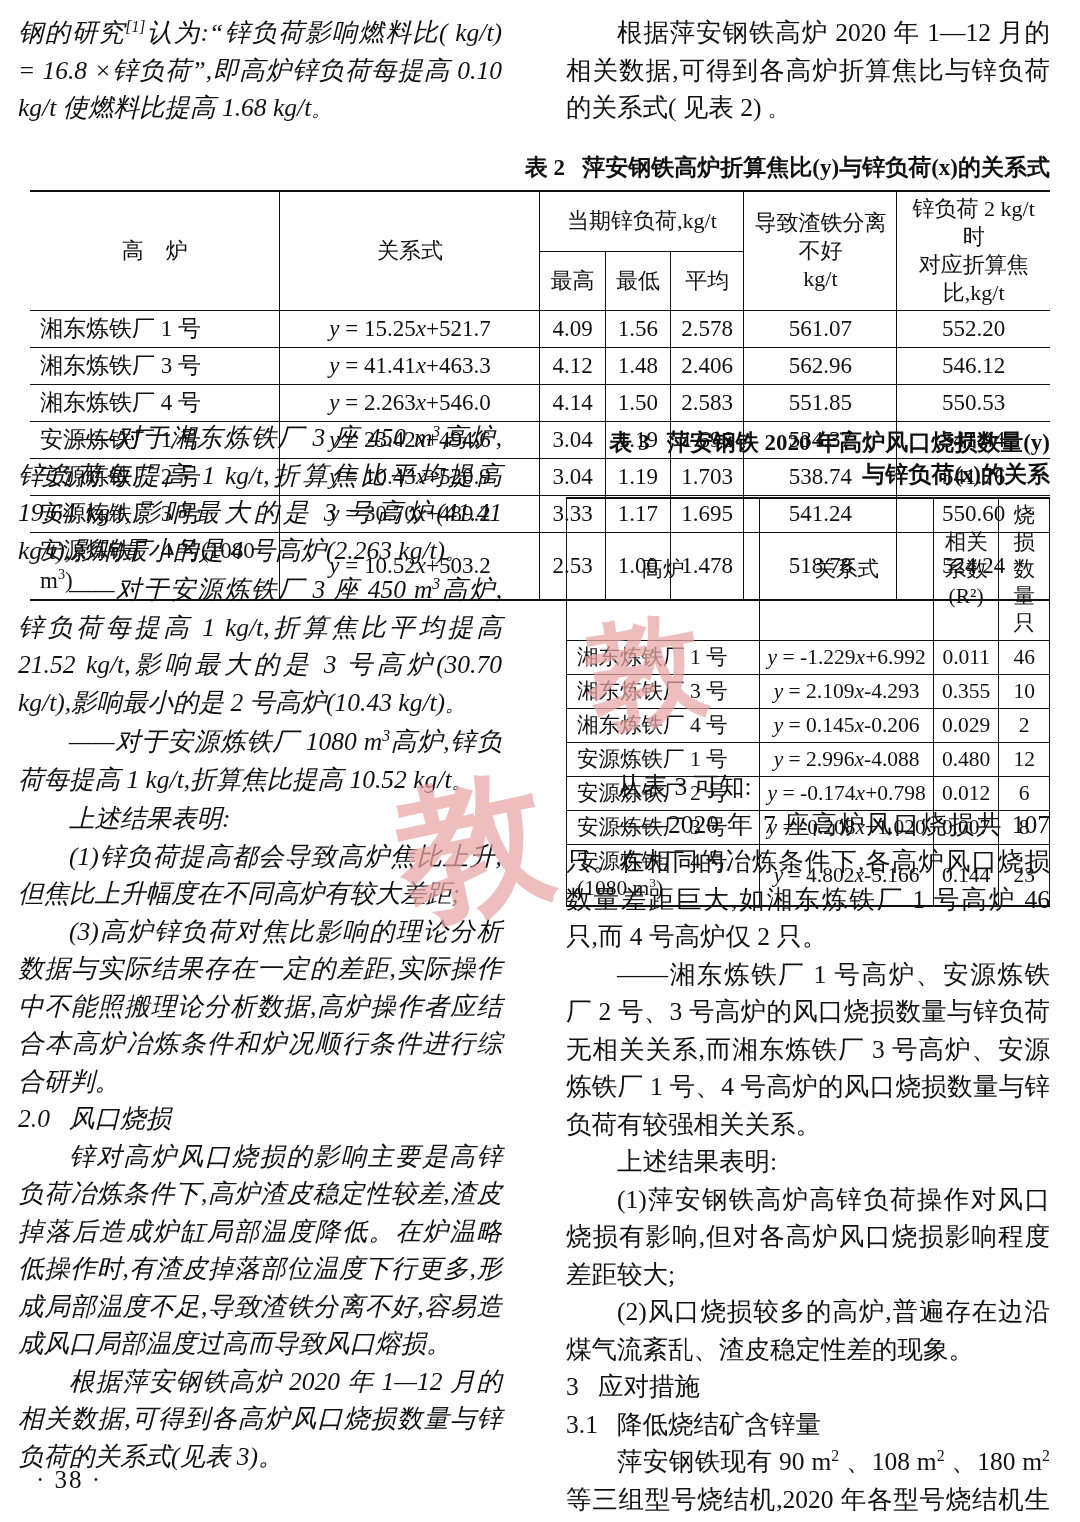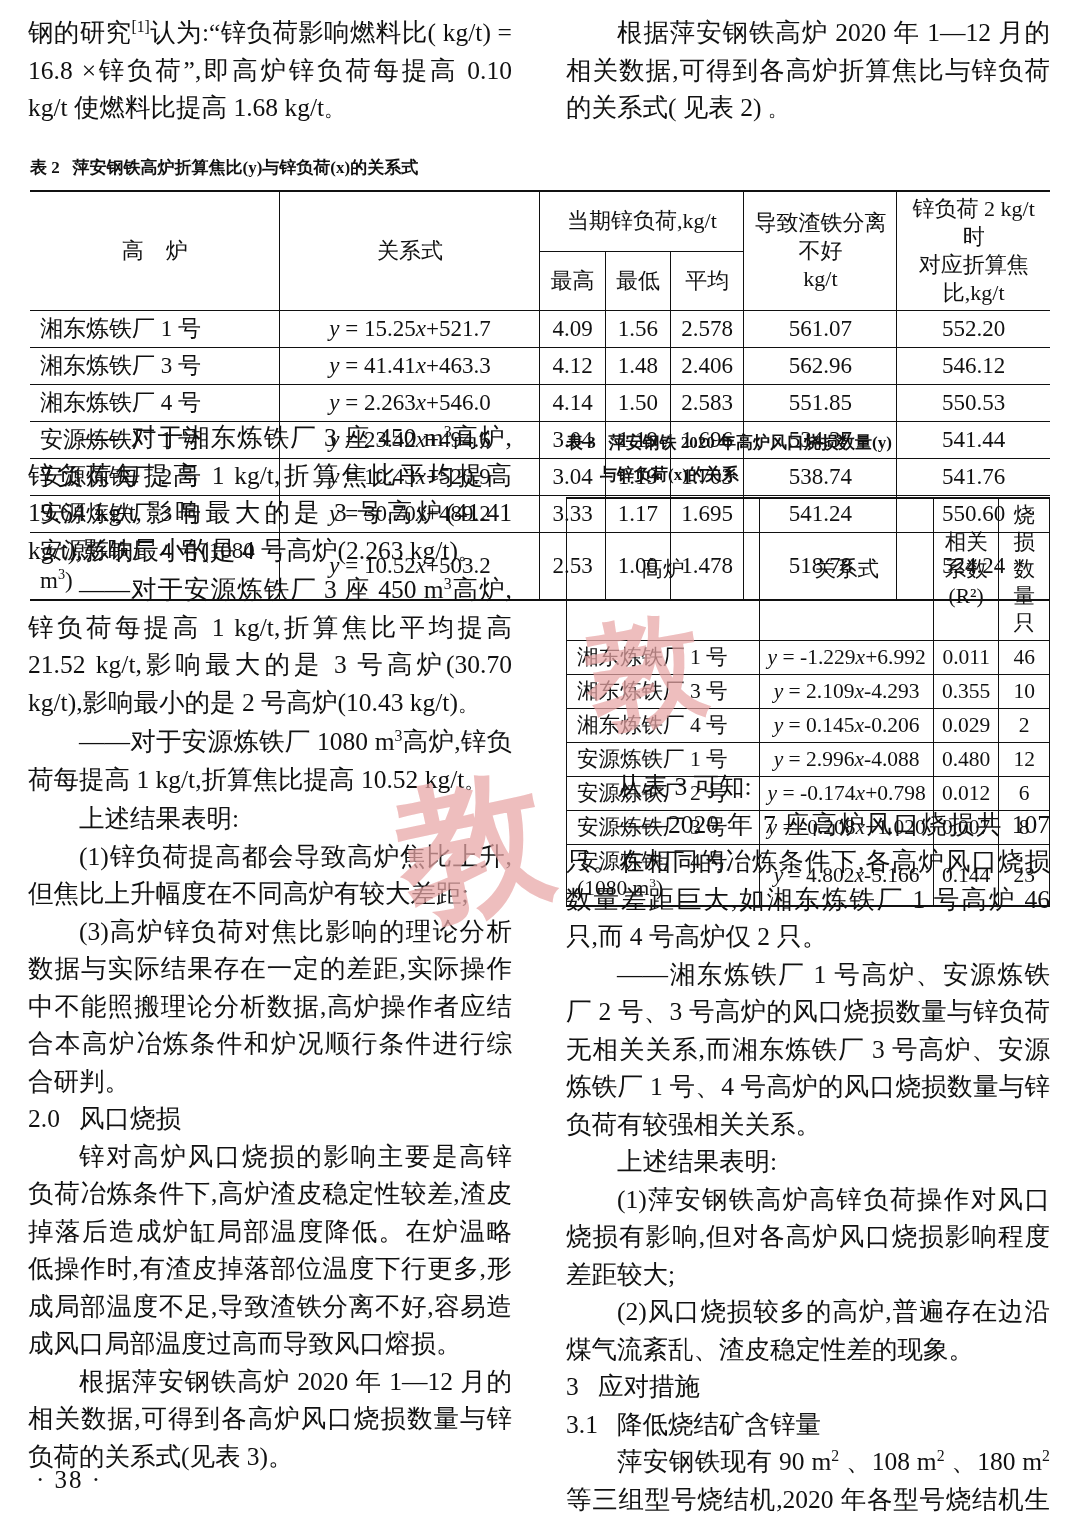--- a/index.html
+++ b/index.html
@@ -17,21 +17,21 @@
     box-sizing:border-box;
     padding:14px 28px 0 28px;
   }
 
   
   .col{
     position:absolute;
     width:484px;
     top:14px;
   }
-  .col-left{left:28px;}
+  .col-left{left:18px;font-style:italic;}
   .col-right{left:566px;}
 
   p{
     margin:0;
     font-size:25.5px;
     line-height:37.5px;
     text-align:justify;
     text-justify:inter-ideograph;
     letter-spacing:0px;
   }
@@ -47,22 +47,22 @@
     margin:0;
     font-size:25.5px;
     line-height:37.5px;
     font-weight:normal;
   }
   sup{font-size:0.62em;vertical-align:super;line-height:0;}
   i.v{font-style:italic;}
 
   
   .tbl-cap{
-    text-align:left;
-    font-size:17px;
+    text-align:right;
+    font-size:23px;
     font-weight:bold;
     line-height:32px;
     margin:0 0 6px 0;
   }
   table{
     border-collapse:collapse;
     width:100%;
     font-size:22px;
     line-height:28px;
   }

